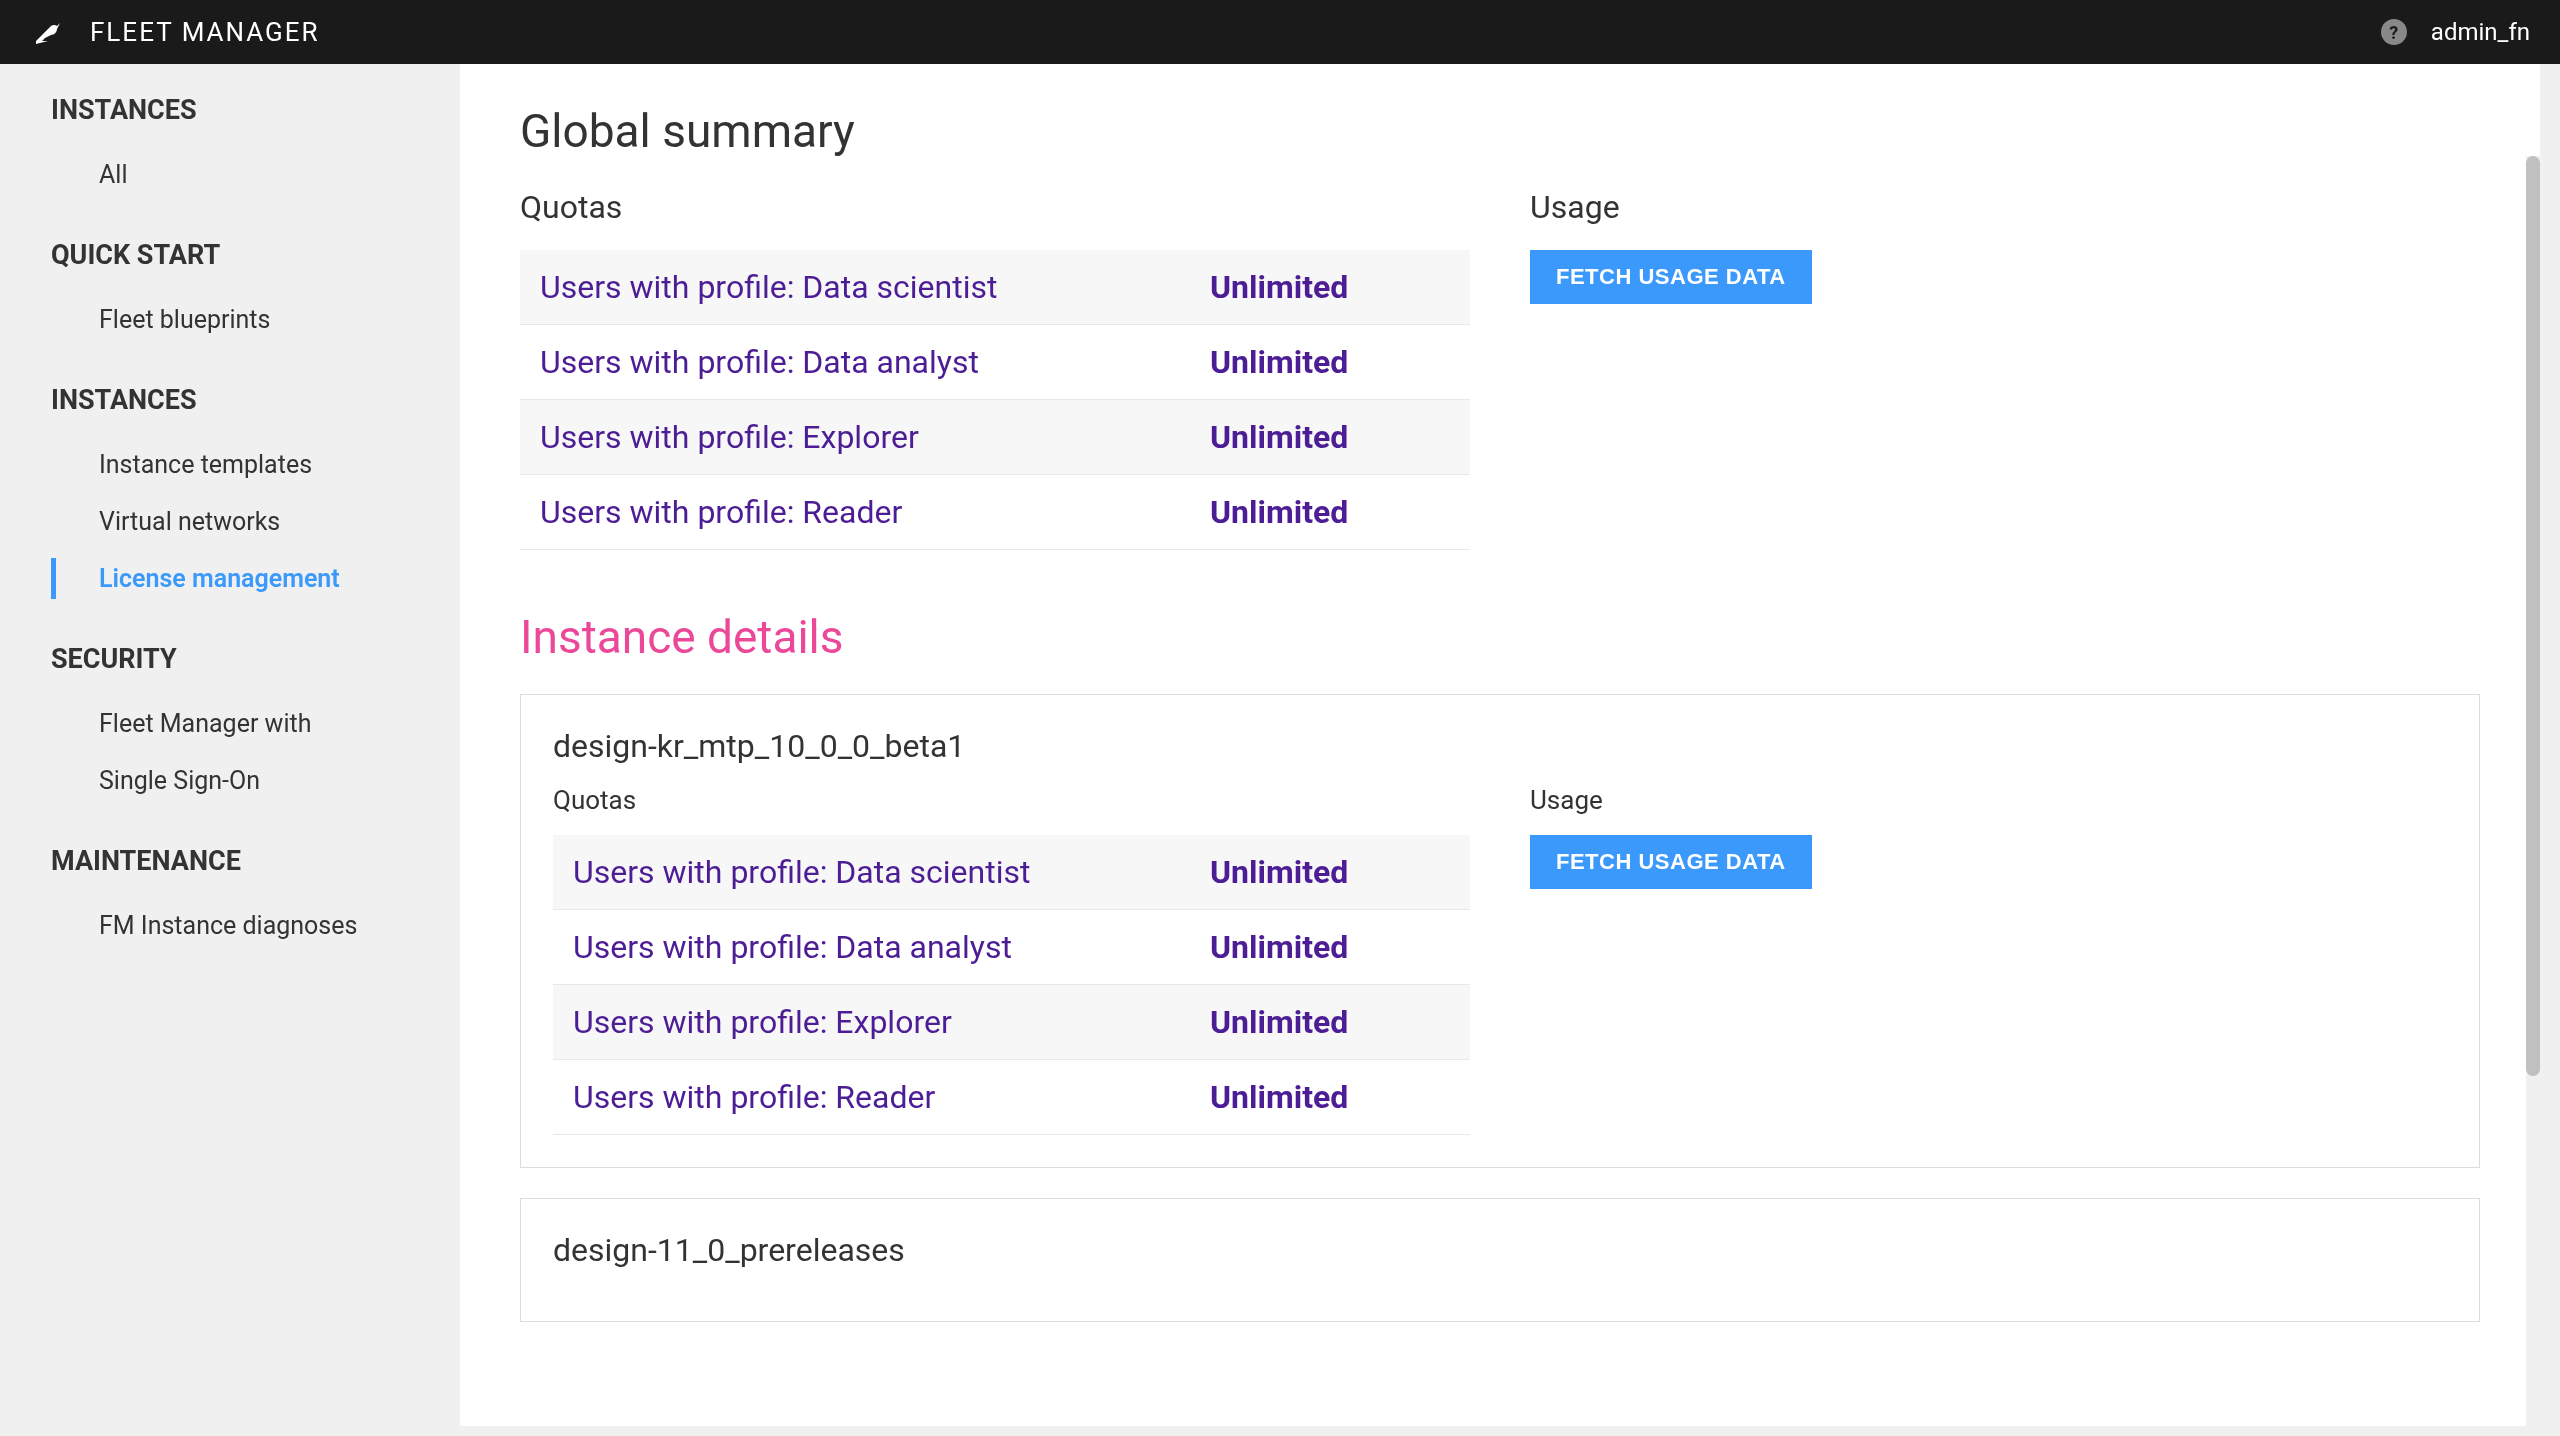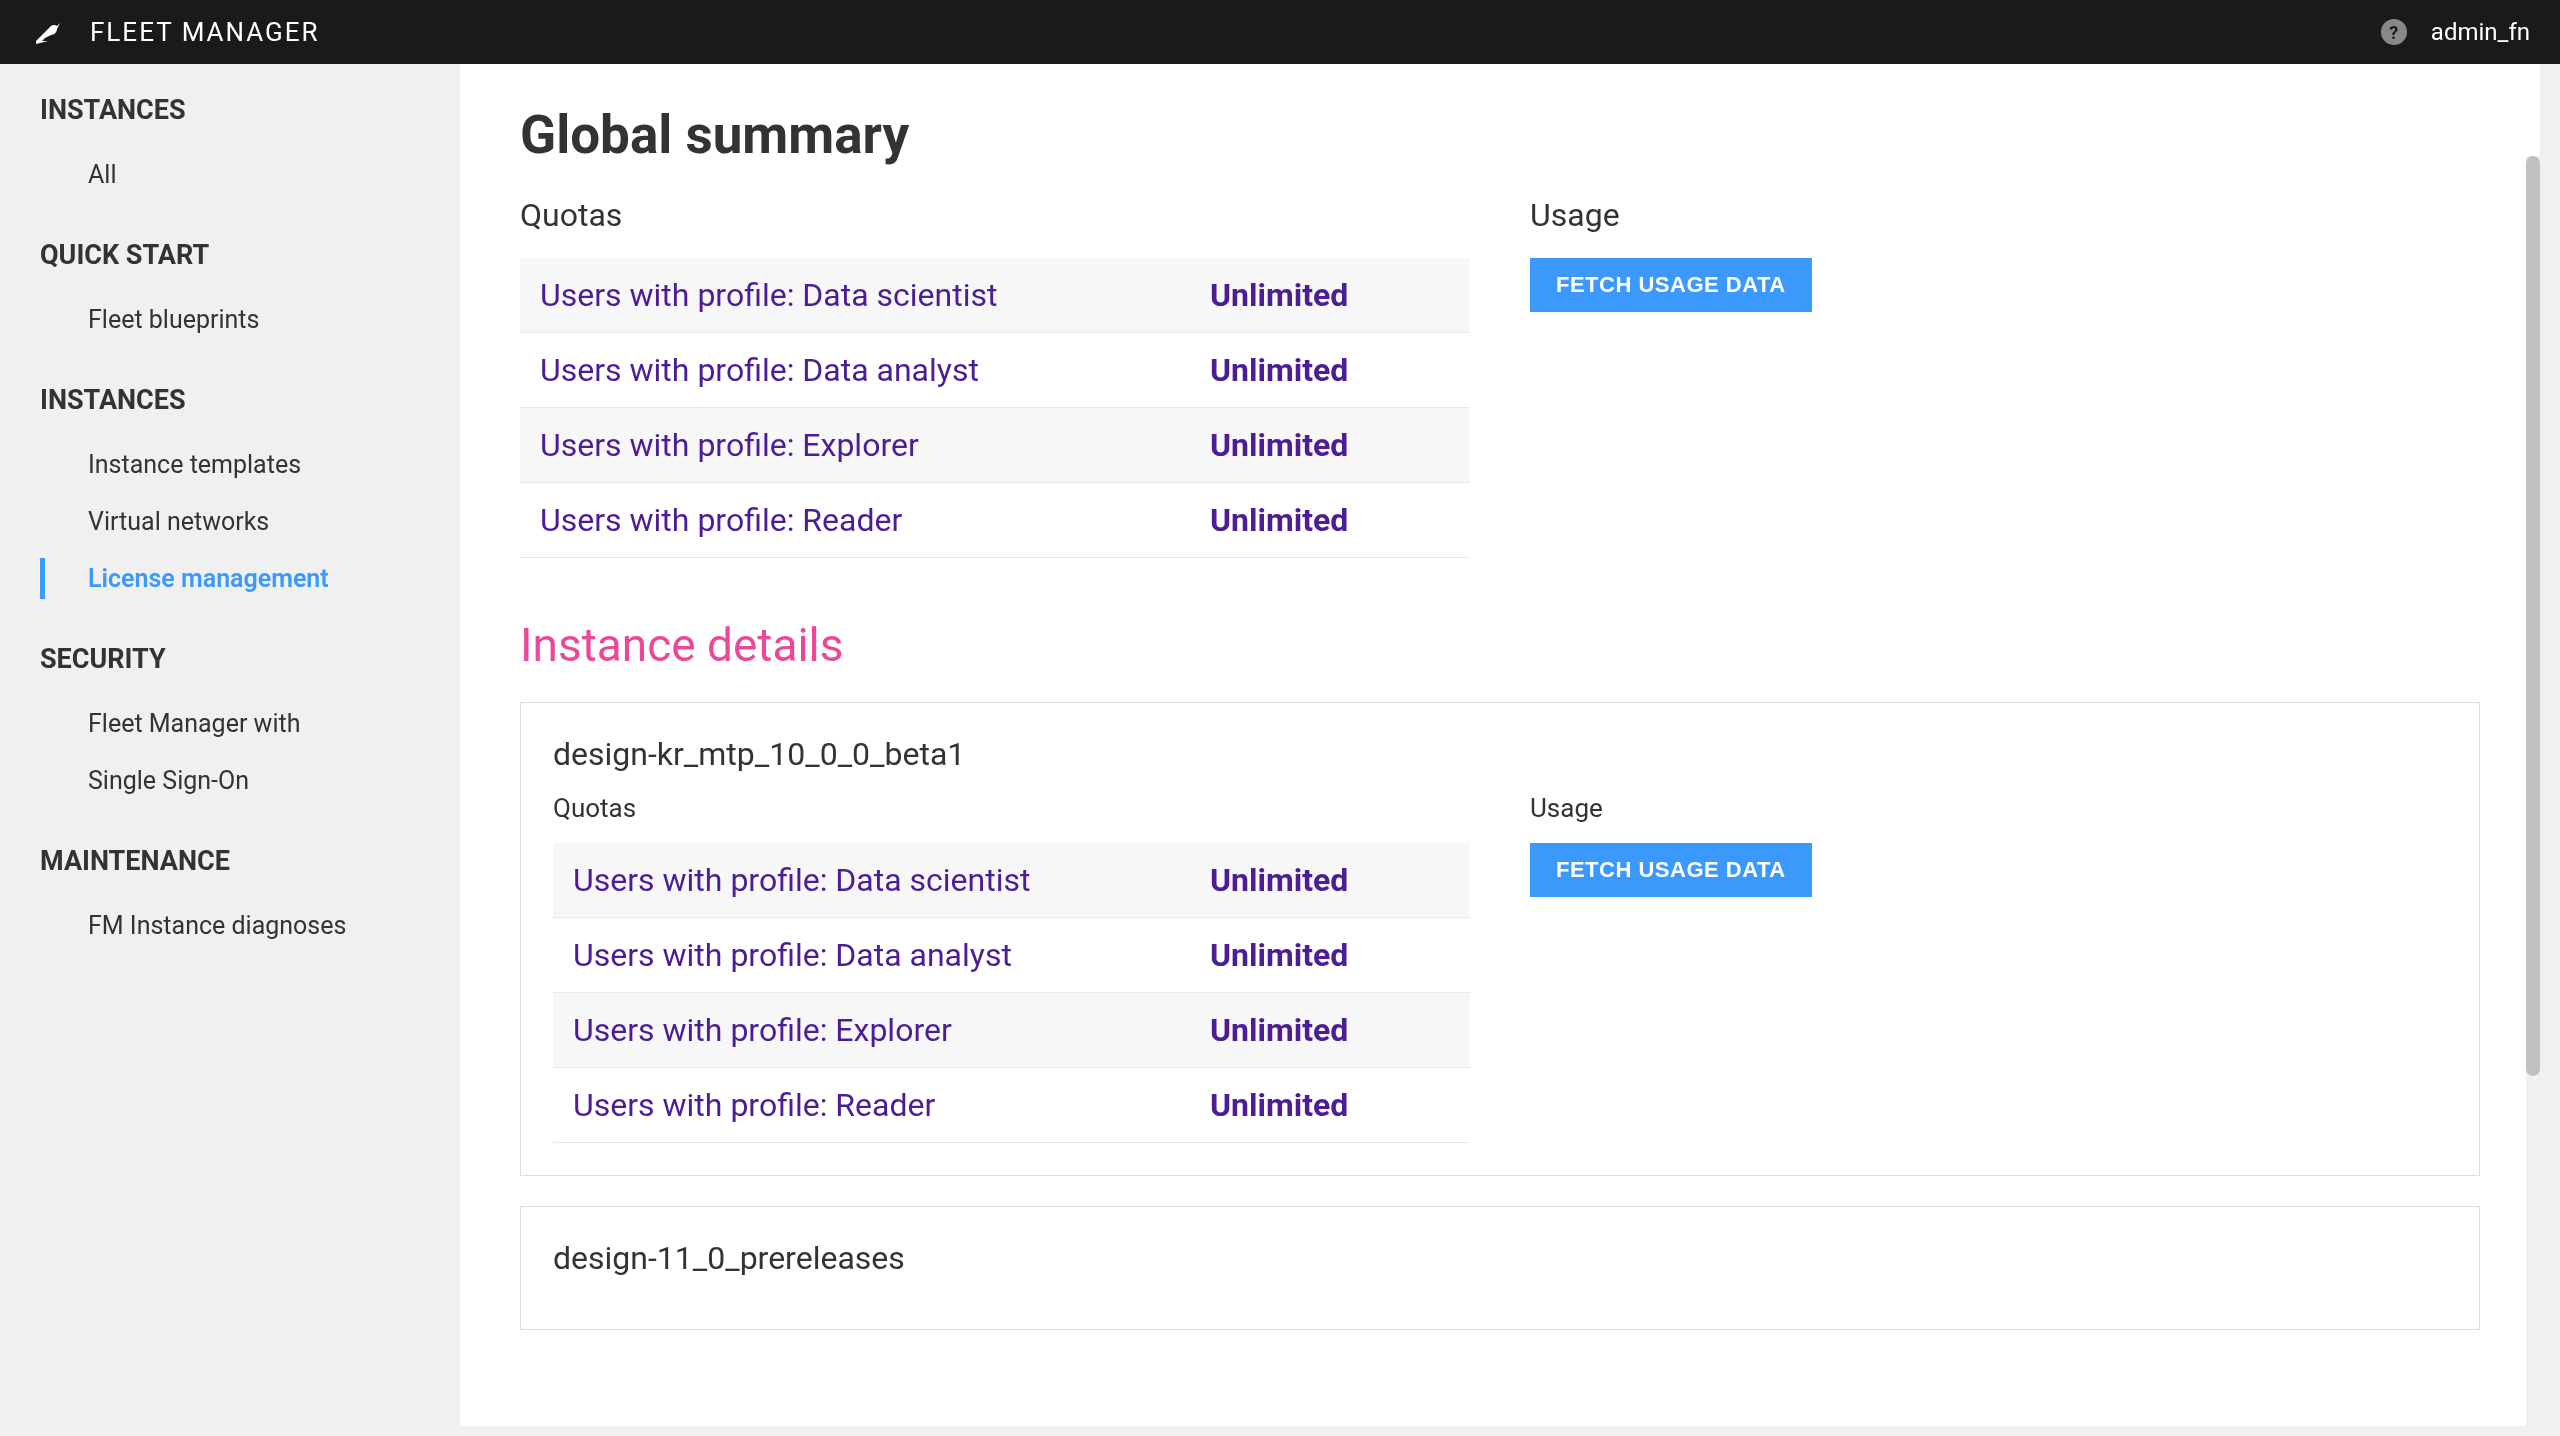--- a/index.html
+++ b/index.html
@@ -70,21 +70,21 @@
     }
     
     .main-container {
       display: flex;
       height: calc(100% - 74px);
     }
     
     .sidebar {
       width: 460px;
       background: #f0f0f0;
-      padding: 30px 0 30px 40px;
+      padding: 30px 0 30px 51px;
       overflow-y: auto;
     }
     
     .sidebar-section {
       margin-bottom: 36px;
     }
     
     .sidebar-section-header {
       font-size: 27px;
       font-weight: 700;
@@ -117,22 +117,22 @@
     
     .content-area {
       flex: 1;
       background: #fff;
       margin: 0 20px 0 0;
       overflow-y: auto;
       padding: 40px 60px;
     }
     
     .page-title {
-      font-size: 53px;
-      font-weight: 700;
+      font-size: 46px;
+      font-weight: 400;
       color: #333;
       margin-bottom: 30px;
     }
     
     .summary-row {
       display: flex;
       gap: 60px;
       margin-bottom: 60px;
     }
     

